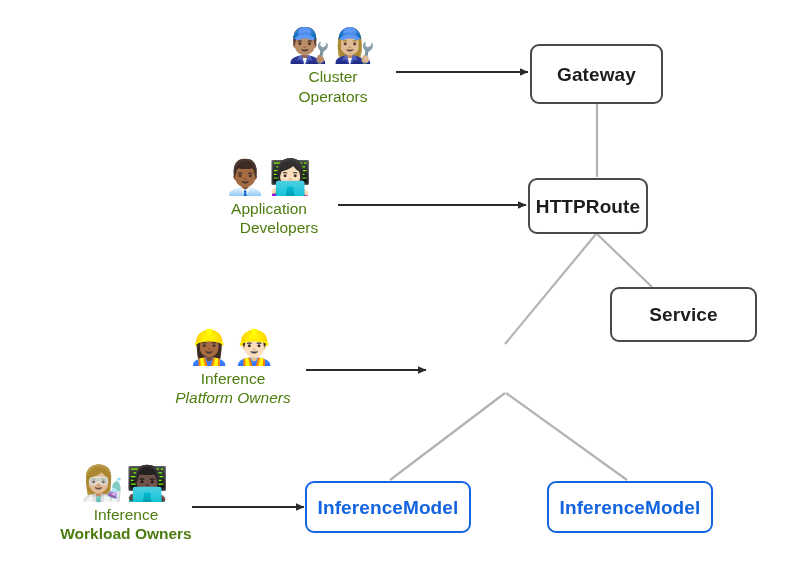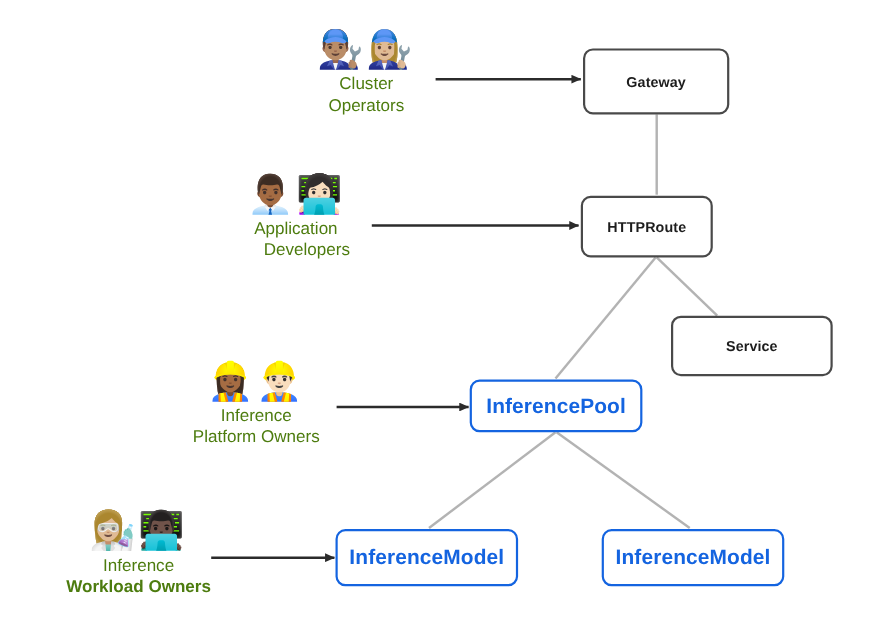--- a/index.html
+++ b/index.html
@@ -39,21 +39,21 @@
   .node .node-label {
     font-weight: bold;
     letter-spacing: 0.1px;
     line-height: 1;
   }
   .node.neutral {
     border: 2px solid #494949;
   }
   .node.neutral .node-label {
     color: #1d1d1d;
-    font-size: 13px;
+    font-size: 19px;
   }
   .node.accent {
     border: 2.4px solid #1464e0;
   }
   .node.accent .node-label {
     color: #1464e0;
     font-size: 19px;
   }
 
   
@@ -114,23 +114,20 @@
   </div>
 
   <div class="node neutral" style="left:528px; top:178px; width:120px; height:56px;">
     <span class="node-label">HTTPRoute</span>
   </div>
 
   <div class="node neutral" style="left:610px; top:287px; width:147px; height:55px;">
     <span class="node-label">Service</span>
   </div>
 
-  <div class="node accent" style="left:427px; top:345px; width:157px; height:48px;">
-    <span class="node-label">InferencePool</span>
-  </div>
 
   <div class="node accent" style="left:305px; top:481px; width:166px; height:52px;">
     <span class="node-label">InferenceModel</span>
   </div>
 
   <div class="node accent" style="left:547px; top:481px; width:166px; height:52px;">
     <span class="node-label">InferenceModel</span>
   </div>
 
   <div class="persona" style="left:258px; top:28px; width:150px;">
@@ -147,21 +144,21 @@
     </div>
     <div class="persona-name">Application</div>
     <div class="persona-name" style="margin-top:0;margin-left:20px;">Developers</div>
   </div>
 
   <div class="persona" style="left:155px; top:330px; width:156px;">
     <div class="persona-emojis">
       <span class="emoji-glyph">👷🏾‍♀️👷🏻‍♂️</span>
     </div>
     <div class="persona-name">Inference</div>
-    <div class="persona-name" style="margin-top:0;">Platform Owners</div>
+    <div class="persona-name" style="margin-top:0;font-style:italic;">Platform Owners</div>
   </div>
 
   <div class="persona" style="left:46px; top:466px; width:160px;">
     <div class="persona-emojis">
       <span class="emoji-glyph">👩🏼‍🔬👨🏿‍💻</span>
     </div>
     <div class="persona-name">Inference</div>
     <div class="persona-name" style="margin-top:0;font-weight:bold;">Workload Owners</div>
   </div>
 

